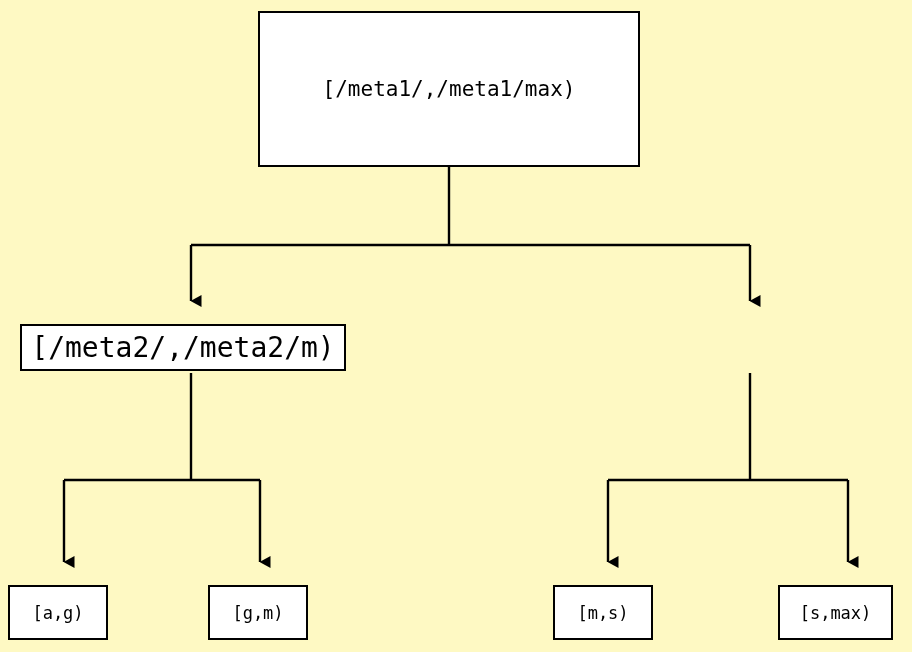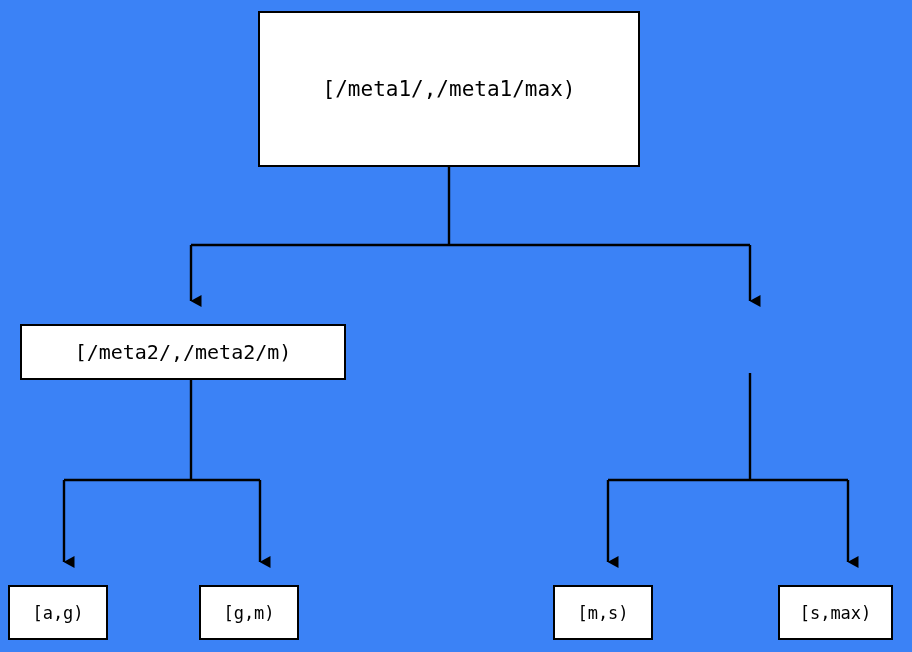--- a/index.html
+++ b/index.html
@@ -5,21 +5,21 @@
 <style>
   html, body {
     margin: 0;
     padding: 0;
     background: #ffffff;
   }
   #canvas {
     position: relative;
     width: 912px;
     height: 652px;
-    background: #3b82f6;
+    background: #fef9c3;
     overflow: hidden;
     font-family: "DejaVu Sans Mono", "Liberation Mono", monospace;
   }
   
   .node {
     position: absolute;
     box-sizing: border-box;
     background: #ffffff;
     border: 2px solid #000000;
     display: flex;
@@ -29,32 +29,32 @@
     white-space: pre;
     letter-spacing: 0px;
   }
   .node-root {
     left: 258px;  top: 11px;
     width: 382px; height: 156px;
     font-size: 21px;
   }
   .node-mid {
     top: 324px;
-    height: 56px;
-    font-size: 20px;
+    height: 47px;
+    font-size: 28px;
   }
   .node-mid-left  { left: 20px;  width: 326px; }
   .node-mid-right { left: 580px; width: 323px; }
   .node-leaf {
     top: 585px;
     height: 55px;
     font-size: 17px;
   }
   .leaf-0 { left: 8px;   width: 100px; }
-  .leaf-1 { left: 199px; width: 100px; }
+  .leaf-1 { left: 208px; width: 100px; }
   .leaf-2 { left: 553px; width: 100px; }
   .leaf-3 { left: 778px; width: 115px; }
 
   
   #edges {
     position: absolute;
     left: 0; top: 0;
     width: 912px; height: 652px;
     pointer-events: none;
   }

